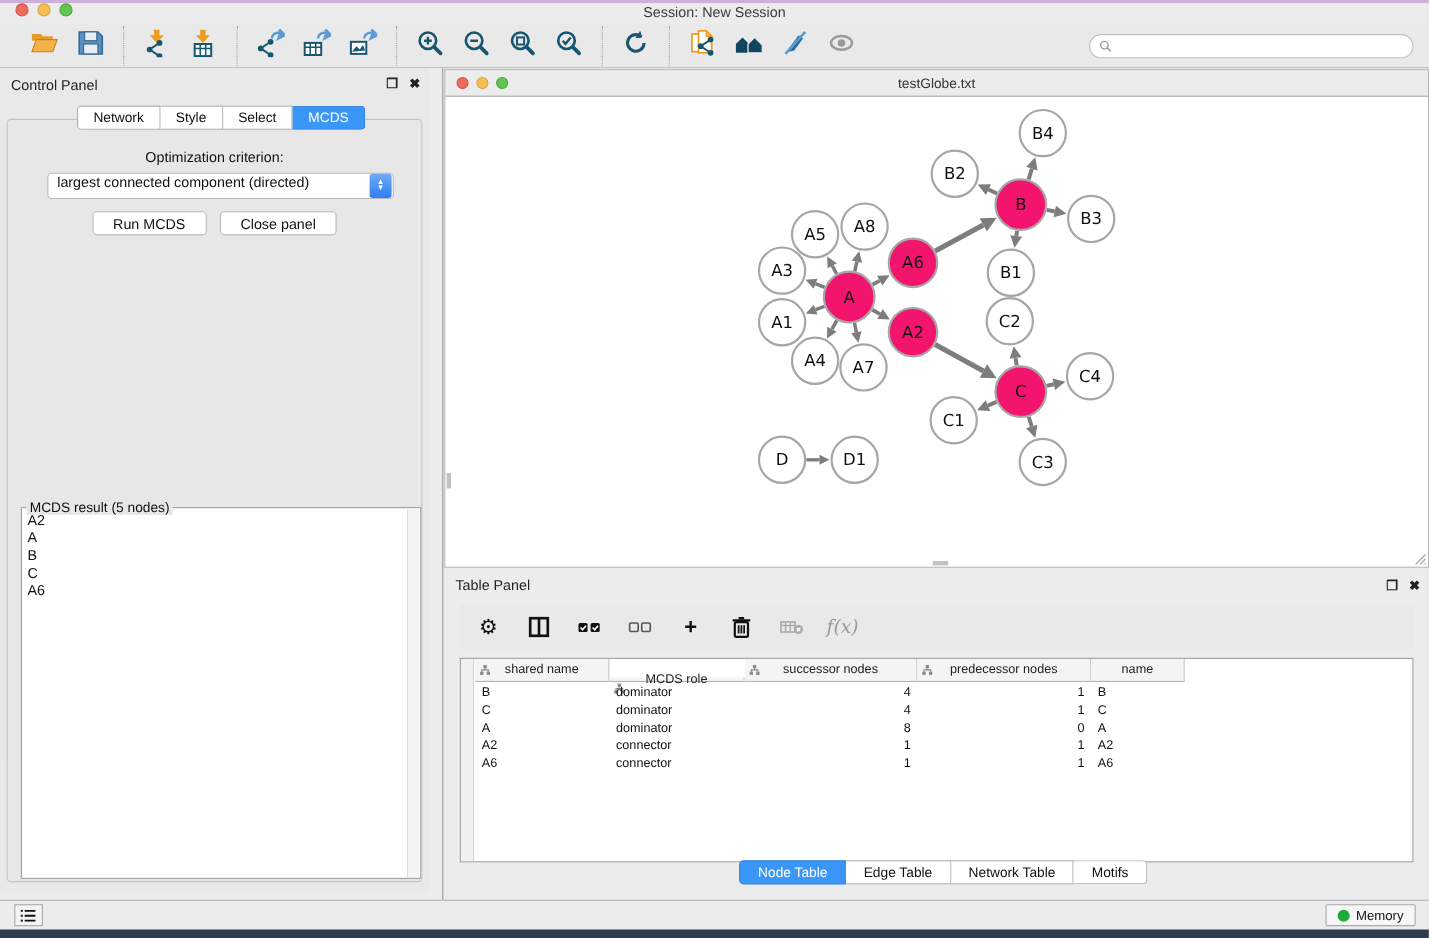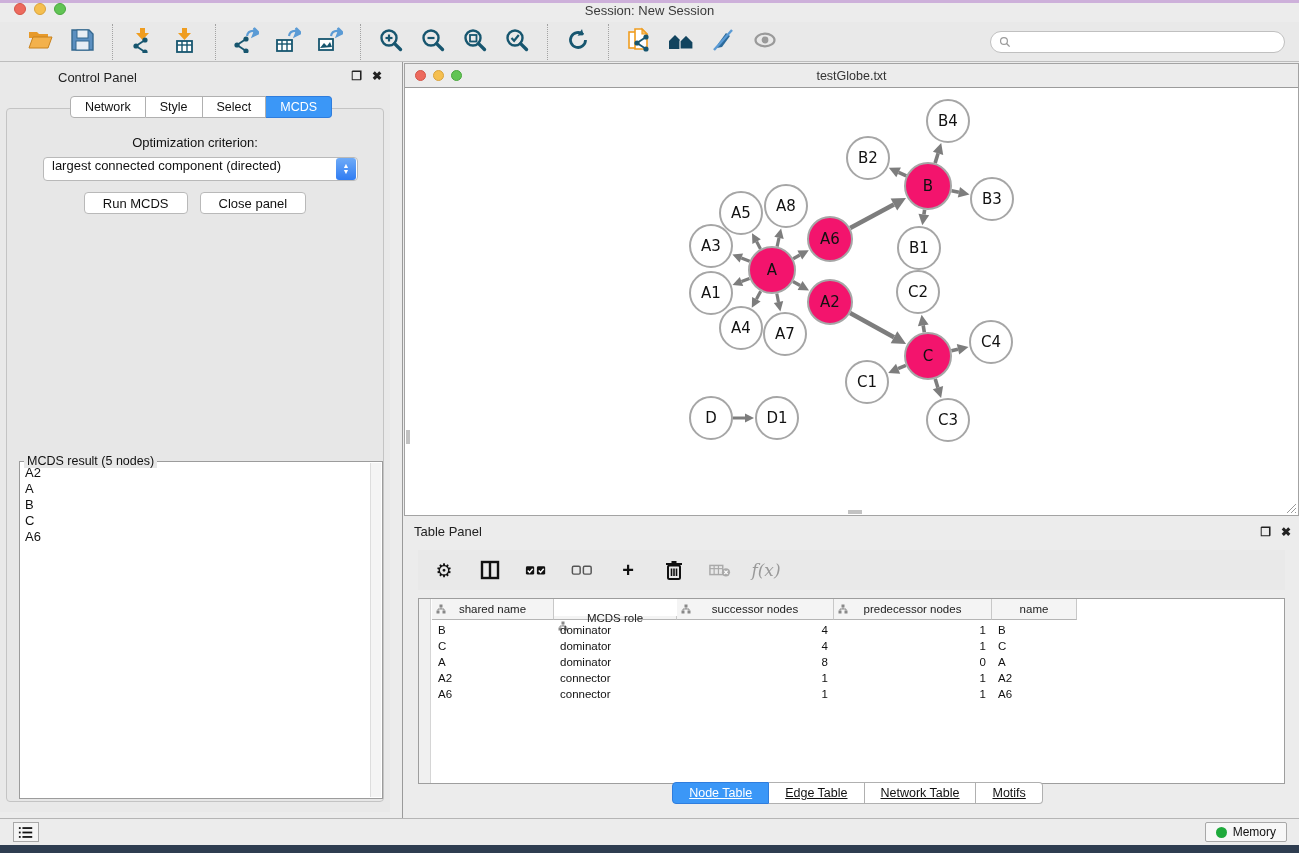--- a/index.html
+++ b/index.html
@@ -25,21 +25,21 @@
   .search-box { width:295px; height:22px; border:1px solid #c0c0c0; border-radius:11px; background:#fff; display:flex; align-items:center; padding:0 8px; }
   .search-box svg { width:12px; height:12px; margin-right:5px; }
   .search-box input { border:none; outline:none; flex:1; font-size:12px; background:transparent; font-family:"Liberation Sans",sans-serif; }
 
   
   .workspace { position:absolute; left:0; top:62px; width:1299px; height:756px; background:#ececec; }
   .v-divider { position:absolute; left:402px; top:0; width:1px; height:756px; background:#9a9a9a; }
 
   
   .control-panel { position:absolute; left:0; top:0; width:390px; height:750px; background:#e9e9e9; }
-  .panel-header { position:absolute; left:0; top:0; width:100%; height:30px; display:flex; align-items:center;padding-left:48px; }
+  .panel-header { position:absolute; left:0; top:0; width:100%; height:30px; display:flex; align-items:center; }
   .panel-title { font-size:13px; color:#222; margin-left:10px; }
   .panel-icons { position:absolute; right:8px; top:7px; display:flex; gap:10px; font-size:12px; color:#222; font-weight:bold; }
   .panel-icons span { cursor:default; }
   .cp-tabs { position:absolute; top:34px; left:0; width:100%; display:flex; justify-content:center; z-index:3; }
   .seg-group { display:flex;padding-left:12px; }
   .seg { background:#fff; border:1px solid #b0b0b0; border-left:none; font-size:12.5px; color:#111; padding:3px 14px; height:22px; display:flex; align-items:center; cursor:default; }
   .seg:first-child { border-left:1px solid #b0b0b0; border-radius:4px 0 0 4px; }
   .seg:last-child { border-radius:0 4px 4px 0; }
   .seg.selected { background:#3b97f7; border-color:#2f7ddd; color:#fff; }
   .cp-content { position:absolute; left:6px; top:46px; width:378px; height:694px; background:#e7e7e7; border:1px solid #c4c4c4; border-radius:4px; }
@@ -77,21 +77,21 @@
   .tp-icon .fx { font-family:"DejaVu Serif", serif; font-style:italic; font-size:17px; color:#999; }
   .data-table { position:absolute; left:14px; top:80px; width:867px; height:186px; background:#fff; border:1px solid #9e9e9e; overflow:hidden; }
   .dt-gutter { position:absolute; left:0; top:0; width:12px; height:100%; background:#f0f0f0; border-right:1px solid #d5d5d5; }
   .dt-header { position:absolute; left:13px; top:0; height:21px; display:flex; }
   .dt-hcell { position:relative; background:#f4f4f4; border-right:1px solid #c8c8c8; border-bottom:1px solid #b5b5b5; display:flex; align-items:center; justify-content:center; font-size:11.5px; color:#222; }
   .dt-hcell .hicon { position:absolute; left:4px; top:5px; }
   .dt-rows { position:absolute; left:13px; top:23px; right:0; }
   .dt-row { display:flex; height:16px; align-items:center; }
   .dt-cell { font-size:11.5px; color:#111; padding:0 6px; white-space:nowrap; overflow:hidden; }
   .tp-tabs { position:absolute; left:0; bottom:8px; width:100%; display:flex; justify-content:center; }
-  .tp-tabs .seg { font-size:12.5px; padding:3px 16px;text-decoration:underline; }
+  .tp-tabs .seg { font-size:12.5px; padding:3px 16px; }
 
   
   .status-bar { position:absolute; left:0; top:818px; width:1299px; height:27px; background:#ececec; border-top:1px solid #b5b5b5; }
   .status-left-btn { position:absolute; left:13px; top:3px; width:26px; height:20px; background:#f4f4f4; border:1px solid #a8a8a8; display:flex; align-items:center; justify-content:center; cursor:default; }
   .memory-btn { position:absolute; right:12px; top:3px; height:20px; background:#f7f7f7; border:1px solid #a8a8a8; border-radius:2px; display:flex; align-items:center; gap:6px; padding:0 10px; font-size:12px; color:#111; cursor:default; }
   .memory-dot { width:11px; height:11px; border-radius:50%; background:#1faa3c; }
   .bottom-strip { position:absolute; left:0; top:845px; width:1299px; height:8px; background:#2e3d50; }
 </style>
 </head>
 <body>

